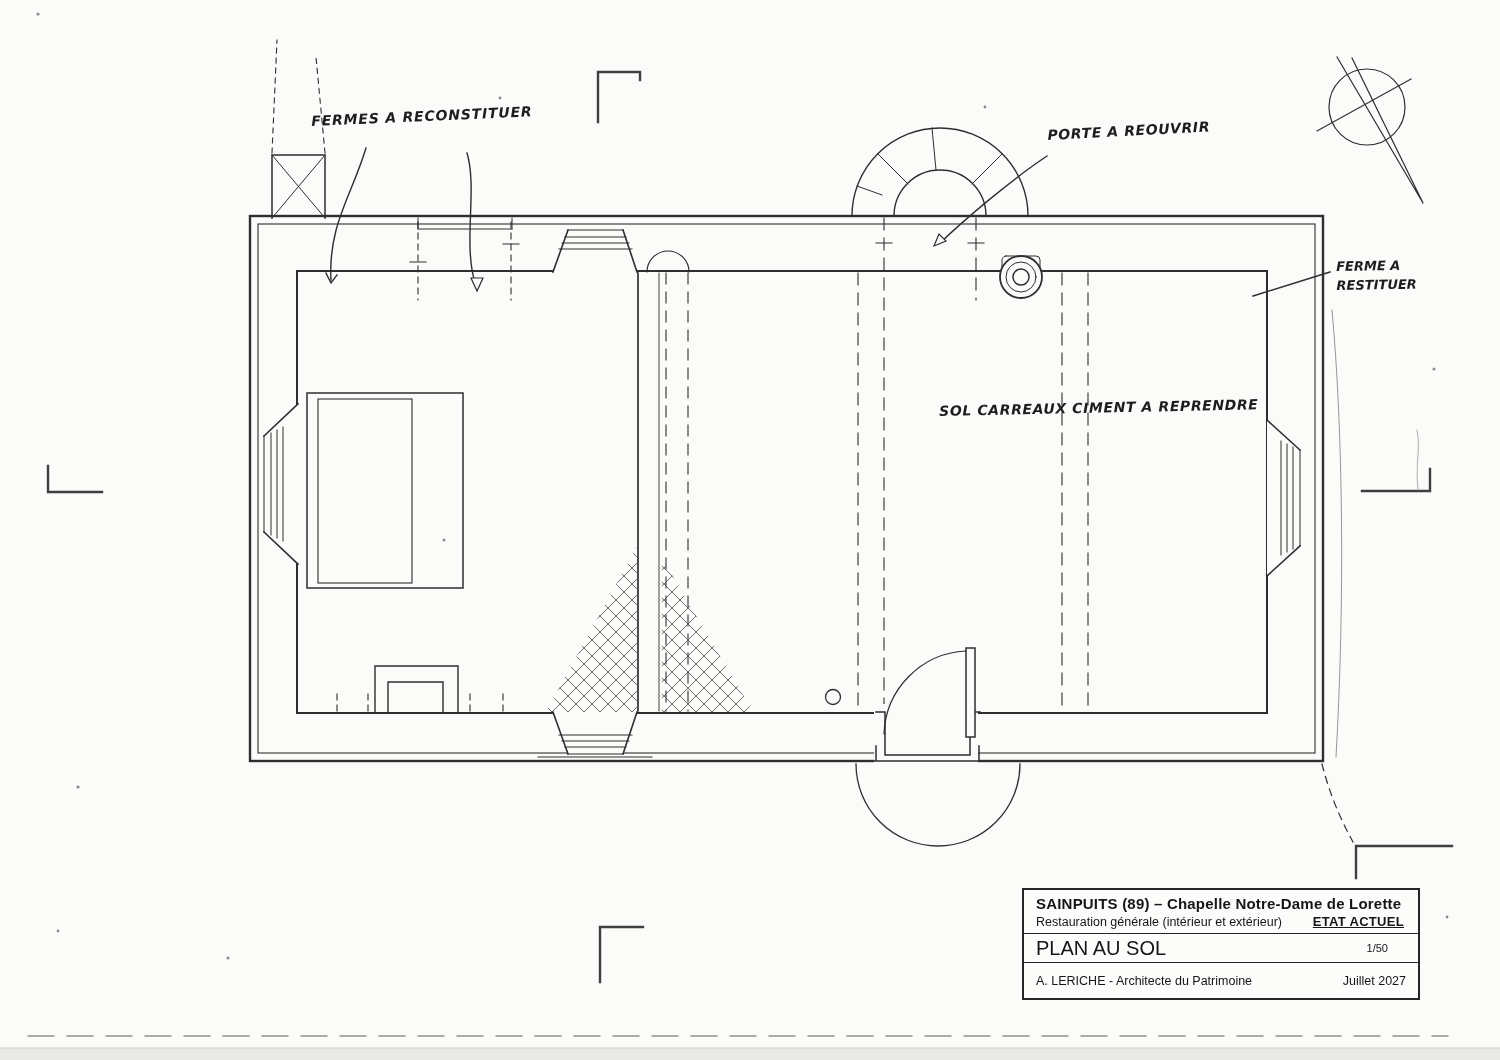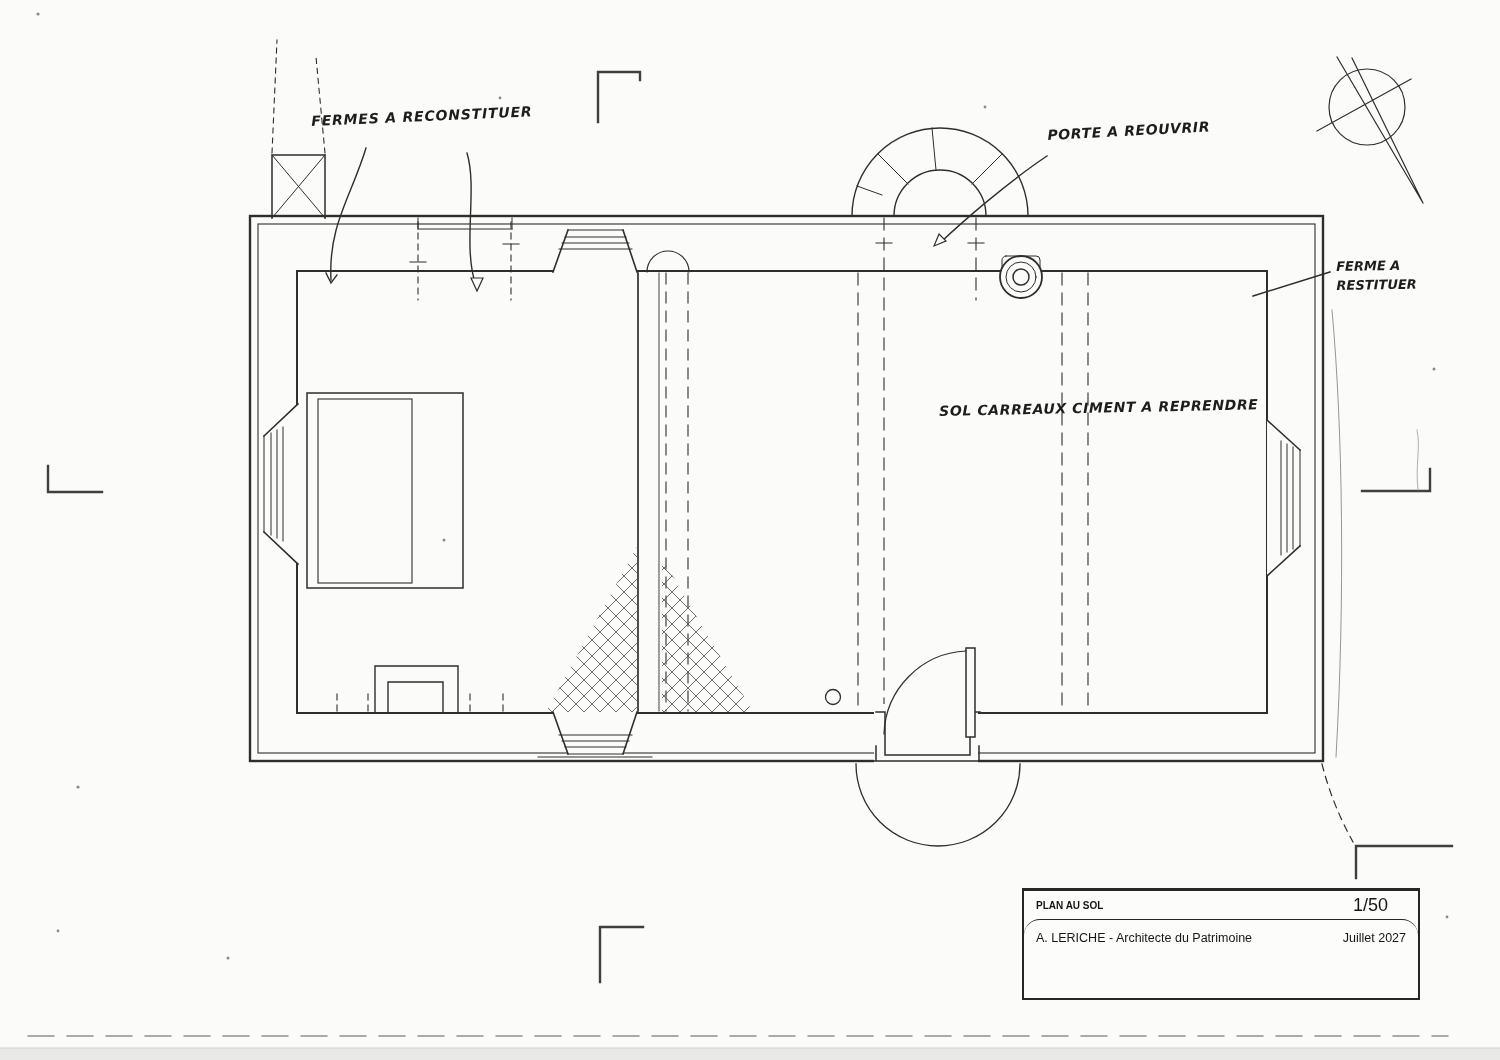--- a/index.html
+++ b/index.html
@@ -25,24 +25,24 @@
   .tblock{
     position:absolute;left:1022px;top:888px;width:398px;height:112px;
     border:2px solid #262626;background:#fcfcfb;box-sizing:border-box;color:#161616;
   }
   .tb-r1{height:43px;box-sizing:border-box;padding:5px 12px 0;}
   .tb-project{font-size:15px;font-weight:bold;letter-spacing:.2px;}
   .tb-sub{display:flex;justify-content:space-between;align-items:baseline;font-size:12.5px;margin-top:2px;}
   .tb-status{font-weight:bold;font-size:13px;text-decoration:underline;margin-right:2px;letter-spacing:.3px;}
   .tb-r2{height:29px;box-sizing:border-box;border-top:1.5px solid #262626;
          display:flex;justify-content:space-between;align-items:center;padding:0 12px;}
-  .tb-title{font-size:10px;font-weight:bold;}
-  .tb-scale{font-size:18px;margin-right:18px;}
+  .tb-title{font-size:20px;font-weight:normal;}
+  .tb-scale{font-size:11px;margin-right:18px;}
   .tb-r3{height:36px;box-sizing:border-box;border-top:1.5px solid #262626;
-         display:flex;justify-content:space-between;align-items:center;padding:0 12px;font-size:12.5px;border-radius:16px;}
+         display:flex;justify-content:space-between;align-items:center;padding:0 12px;font-size:12.5px;}
 </style>
 </head>
 <body>
 
 <div class="page">
 
   <svg class="plan" width="1500" height="1060" viewBox="0 0 1500 1060" fill="none" stroke="#2e2e2e" stroke-linecap="square">
     <defs>
       <pattern id="xh" width="16" height="16" patternUnits="userSpaceOnUse">
         <path d="M0,0 L16,16 M16,0 L0,16" stroke="#5a5a5a" stroke-width="0.9"></path>
@@ -194,20 +194,27 @@
 
   <div class="hand hand-fermes">FERMES A RECONSTITUER</div>
   <div class="hand hand-porte">PORTE A REOUVRIR</div>
   <div class="hand hand-ferme2">
     <div>FERME A</div>
     <div>RESTITUER</div>
   </div>
   <div class="hand hand-sol">SOL CARREAUX CIMENT A REPRENDRE</div>
 
   <div class="tblock">
+    <div class="tb-r1">
+      <div class="tb-project">SAINPUITS (89) – Chapelle Notre-Dame de Lorette</div>
+      <div class="tb-sub">
+        <span>Restauration générale (intérieur et extérieur)</span>
+        <span class="tb-status">ETAT ACTUEL</span>
+      </div>
+    </div>
     <div class="tb-r2">
       <span class="tb-title">PLAN AU SOL</span>
       <span class="tb-scale">1/50</span>
     </div>
     <div class="tb-r3">
       <span>A. LERICHE - Architecte du Patrimoine</span>
       <span>Juillet 2027</span>
     </div>
   </div>
 

